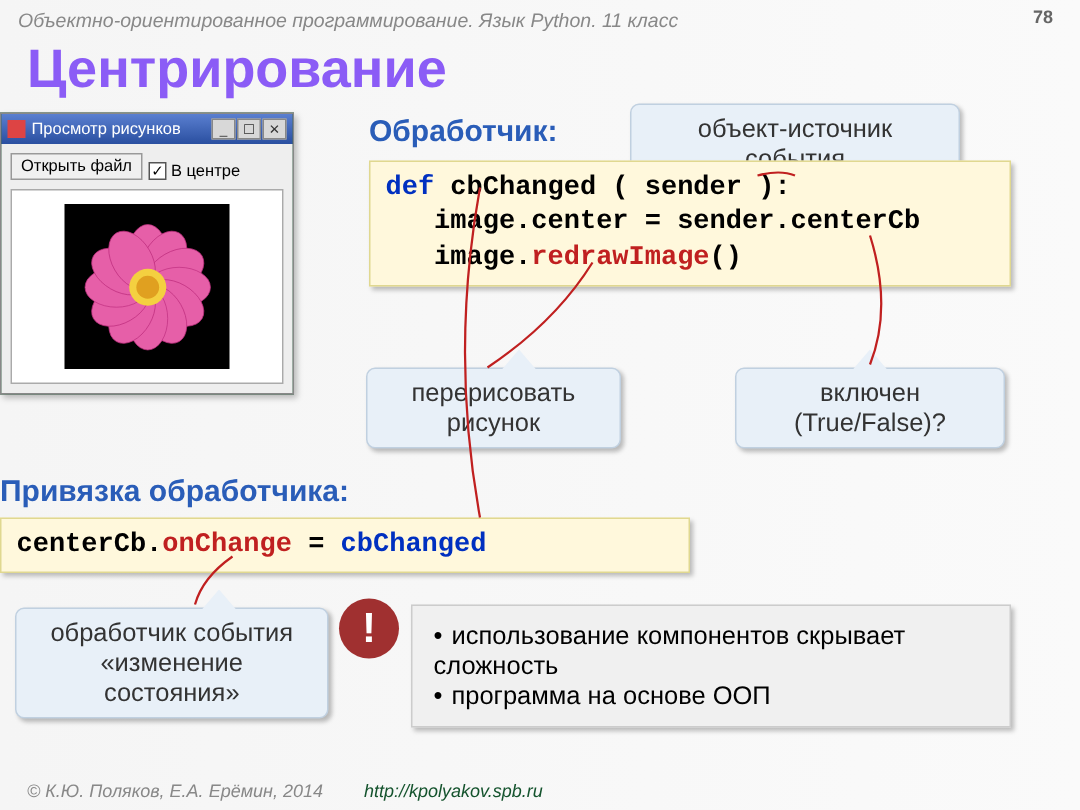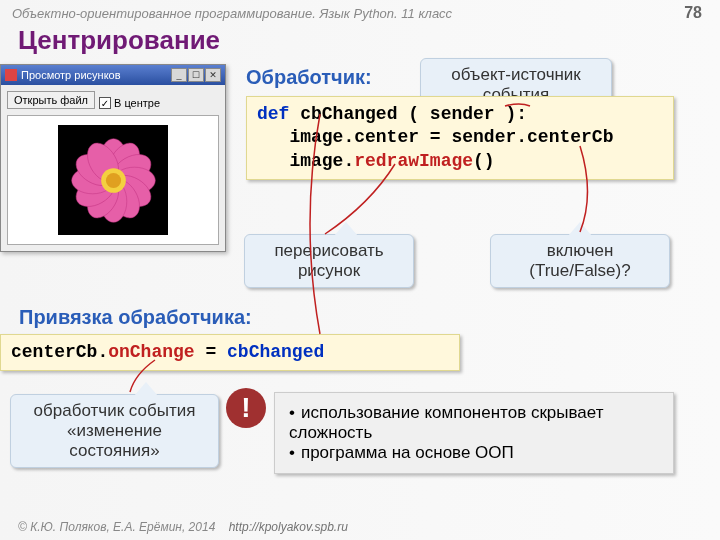--- a/index.html
+++ b/index.html
@@ -1,25 +1,25 @@
 <!DOCTYPE html>
 <html><head>
 <meta charset="utf-8">
 <style>
   * { box-sizing: border-box; margin: 0; padding: 0; }
   body { width: 720px; height: 540px; font-family: Arial, sans-serif; background: linear-gradient(to right, #f5f5f5, #fafafa); position: relative; overflow: hidden; }
   .header { padding: 6px 12px 2px; font-style: italic; color: #888; font-size: 13px; }
-  .page-num { position: absolute; top: 4px; right: 18px; font-size: 16px; color: #666; font-weight: bold; }
-  .title { font-size: 26px; font-weight: bold; color: #701a75; padding: 2px 18px 8px; }
+  .page-num { position: absolute; top: 4px; right: 18px; font-size: 12px; color: #666; font-weight: bold; }
+  .title { font-size: 36px; font-weight: bold; color: #8b5cf6; padding: 2px 18px 8px; }
   .content { position: relative; padding: 0 18px; height: 430px; }
   .footer { position: absolute; bottom: 6px; left: 18px; font-style: italic; font-size: 12px; color: #888; }
-  .footer .url { color: #737373; margin-left: 10px; }
+  .footer .url { color: #14532d; margin-left: 24px; }
 
   
-  .win { position: absolute; top: 0; left: 0; width: 226px; border: 1px solid #888; box-shadow: 2px 2px 4px rgba(0,0,0,.25); background: #14532d; }
+  .win { position: absolute; top: 0; left: 0; width: 196px; border: 1px solid #888; box-shadow: 2px 2px 4px rgba(0,0,0,.25); background: #14532d; }
   .win-title { background: linear-gradient(#5a7fd0,#2a4fa0); color: #fff; font-size: 11px; padding: 3px 4px; display: flex; align-items: center; }
   .win-title .ticon { width: 12px; height: 12px; background: #d44; margin-right: 4px; }
   .win-title .spacer { flex: 1; }
   .win-btns { display: flex; gap: 1px; }
   .win-btns span { width: 16px; height: 14px; background: #d8d8d8; border: 1px solid #888; font-size: 9px; text-align: center; line-height: 12px; color: #333; }
   .win-body { background: #eee; padding: 6px; }
   .win-toolbar { display: flex; align-items: flex-end; gap: 4px; margin-bottom: 6px; }
   .win-button { background: #f0f0f0; border: 1px solid #999; padding: 2px 6px; font-size: 11px; }
   .cb { display: flex; align-items: center; font-size: 11px; gap: 3px; }
   .cb-box { width: 12px; height: 12px; border: 1px solid #555; background: #fff; display: flex; align-items: center; justify-content: center; font-size: 10px; color: #000; }
@@ -33,23 +33,23 @@
   .callout { background: #e8f0f8; border: 1px solid #c0d0e0; border-radius: 6px; padding: 6px 14px; font-size: 17px; text-align: center; color: #333; box-shadow: 2px 2px 3px rgba(0,0,0,.25); position: absolute; }
   .callout .tail { position: absolute; width: 0; height: 0; }
   .tail-up { border-left: 12px solid transparent; border-right: 12px solid transparent; border-bottom: 14px solid #e8f0f8; top: -13px; left: 50%; transform: translateX(-50%); }
   .tail-down { border-left: 12px solid transparent; border-right: 12px solid transparent; border-top: 14px solid #e8f0f8; bottom: -13px; left: 50%; transform: translateX(-50%); }
 
   .code-block { background: #fff8dc; border: 1px solid #e0d890; box-shadow: 2px 2px 3px rgba(0,0,0,.25); font-family: "Courier New", monospace; font-size: 18px; font-weight: bold; padding: 6px 10px; position: absolute; white-space: pre; line-height: 1.3; }
   .kw-blue { color: #0030c0; }
   .kw-red { color: #c02020; }
   .kw-black { color: #000; }
 
-  .bind-lbl { position: absolute; top: 242px; left: 0; padding-left: 19px; }
+  .bind-lbl { position: absolute; top: 242px; left: 0; }
   
-  .cb1 { top: -6px; left: 420px; width: 192px; }
+  .cb1 { top: -6px; left: 420px; width: 220px; }
   .cb2 { top: 170px; left: 244px; width: 170px; }
   .cb3 { top: 170px; left: 490px; width: 180px; }
   .cb4 { top: 330px; left: 10px; width: 209px; }
 
   .oop-box { position: absolute; top: 328px; left: 274px; width: 400px; background: #f0f0f0; border: 1px solid #ccc; box-shadow: 2px 2px 3px rgba(0,0,0,.25); padding: 10px 14px; font-size: 17px; }
   .oop-box ul { list-style: none; }
   .oop-box li::before { content: "•"; margin-right: 6px; }
   .excl { position: absolute; top: 324px; left: 226px; width: 40px; height: 40px; border-radius: 50%; background: #a03030; color: #fff; font-size: 28px; font-weight: bold; display: flex; align-items: center; justify-content: center; z-index: 10; }
 
   svg.arrows { position: absolute; top: 0; left: 0; pointer-events: none; }

